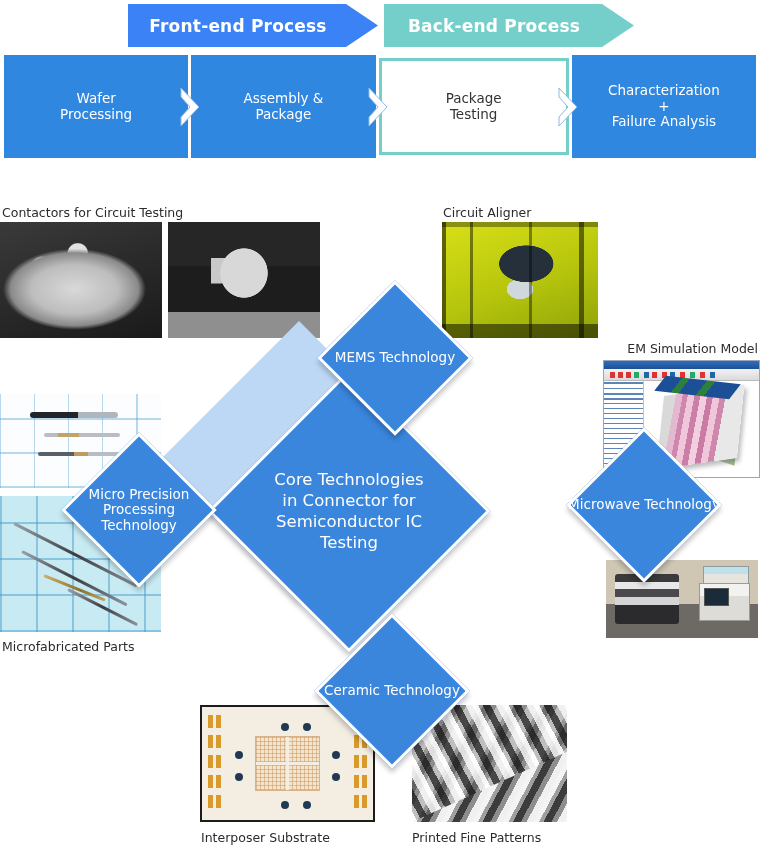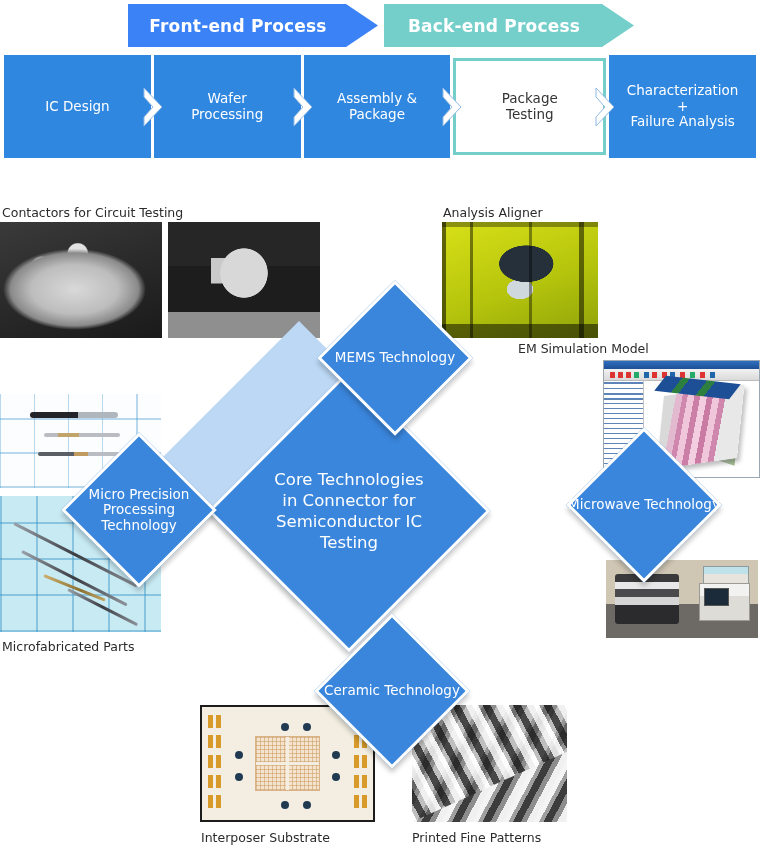--- a/index.html
+++ b/index.html
@@ -81,21 +81,21 @@
     position: absolute;
     overflow: hidden;
     background: #cfcfcf;
   }
   .caption {
     position: absolute;
     font-size: 12.5px;
     color: #2b2b2b;
     white-space: nowrap;
   }
-  .caption.right { }
+  .caption.right { text-align: right; }
 
   
   .diamond {
     position: absolute;
     transform: rotate(45deg);
     border: 3px solid #ffffff;
     box-shadow: 3px 3px 5px rgba(0,0,0,0.22);
   }
   .diamond-inner {
     position: absolute; left: 0; top: 0; width: 100%; height: 100%;
@@ -275,28 +275,20 @@
   <div class="banner" id="banner-frontend">
     <span>Front-end Process</span>
   </div>
   <div class="banner" id="banner-backend">
     <span>Back-end Process</span>
   </div>
 </div>
 
 <div id="flow-strip">
 
-  <div class="flow-box blue">
-    <span class="flow-label">IC Design</span>
-    <span class="chev">
-      <svg viewBox="0 0 26 44">
-          <path d="M4 3 L22 22 L4 41 L4 32 L13 22 L4 12 Z" fill="#ffffff" stroke="#8fb9e4" stroke-width="1"></path>
-        </svg>
-    </span>
-  </div>
 
   <div class="flow-box blue">
     <span class="flow-label">Wafer<br>Processing</span>
     <span class="chev">
       <svg viewBox="0 0 26 44">
           <path d="M4 3 L22 22 L4 41 L4 32 L13 22 L4 12 Z" fill="#ffffff" stroke="#8fb9e4" stroke-width="1"></path>
         </svg>
     </span>
   </div>
 
@@ -321,21 +313,21 @@
 
   <div class="flow-box blue">
     <span class="flow-label">Characterization<br>+<br>Failure Analysis</span>
   </div>
 
 </div>
 
 <div id="diagram">
 
   <div class="caption" style="left:2px; top:45px;">Contactors for Circuit Testing</div>
-  <div class="caption" style="left:443px; top:45px;">Analysis Aligner</div>
+  <div class="caption" style="left:443px; top:45px;">Circuit Aligner</div>
   <div class="caption" style="left:2px; top:479px;">Microfabricated Parts</div>
   <div class="caption right" style="left:518px; top:181px; width:240px;">EM Simulation Model</div>
   <div class="caption" style="left:201px; top:670px;">Interposer Substrate</div>
   <div class="caption" style="left:412px; top:670px;">Printed Fine Patterns</div>
 
   <div class="photo sem-dark" style="left:0px; top:62px; width:162px; height:116px;"></div>
 
   <div class="photo sem-bump" style="left:168px; top:62px; width:152px; height:116px;"></div>
 
   <div class="photo cleanroom" style="left:442px; top:62px; width:156px; height:116px;"></div>

